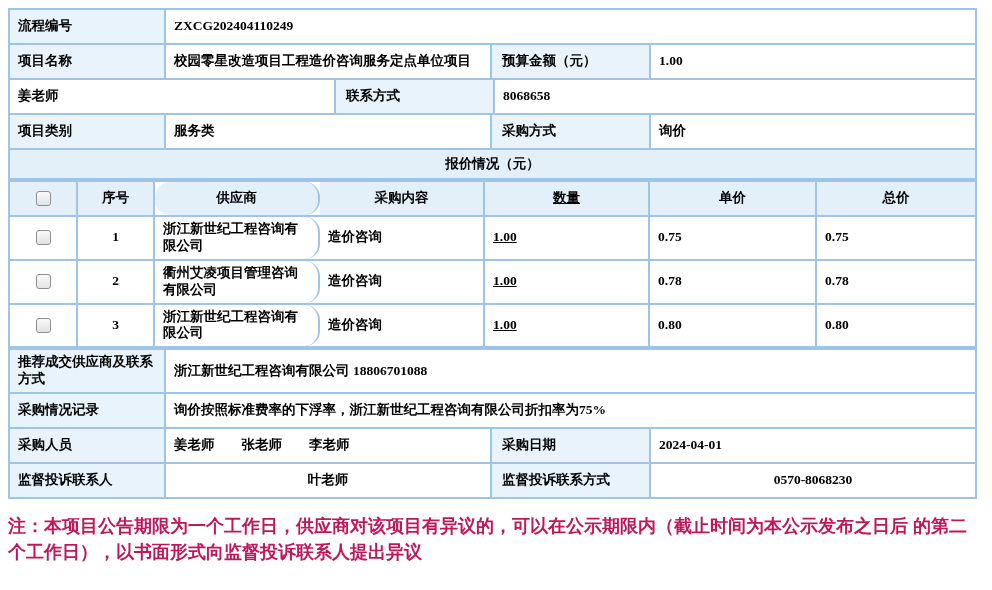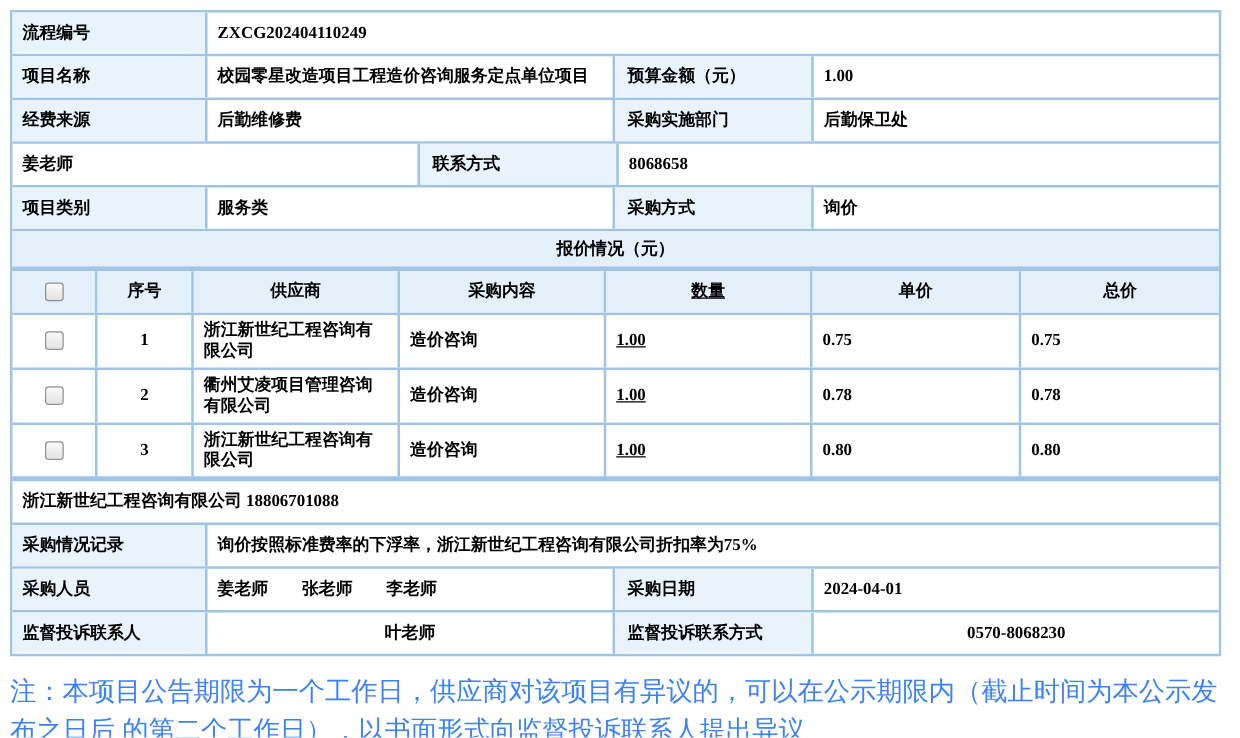--- a/index.html
+++ b/index.html
@@ -32,64 +32,58 @@
   .lbl{background:var(--lblbg);}
   .hdr{background:var(--hdrbg);justify-content:center;text-align:center;}
   .center{justify-content:center;text-align:center;}
   
   .w-label{flex:0 0 156px;}
   .w-val1{flex:0 0 326px;}
   .w-label2{flex:0 0 159px;padding-left:10px;}
   .grow{flex:1 1 auto;min-width:0;}
   .w-chk{flex:0 0 68px;}
   .w-no{flex:0 0 77px;}
-  .w-sup{flex:0 0 165px;}
+  .w-sup{flex:0 0 165px;border-radius:15px;}
   .w-con{flex:0 0 165px;}
   .w-qty{flex:0 0 165px;text-decoration:underline;}
   .w-unit{flex:0 0 167px;}
   .title-row .c{min-height:28px;}
   .checkbox{
     width:15px;height:15px;
     border:1px solid #8f8f8f;
     border-radius:3px;
     background:linear-gradient(#fafafa,#e3e3e3);
     display:inline-block;
   }
   .note{
     margin:14px 8px 0 8px;
     font-family:"Liberation Sans","DejaVu Sans",sans-serif;
-    font-weight:normal;
-    font-size:21px;
+    font-weight:bold;
+    font-size:18px;
     line-height:1.45;
-    color:#3b82f6;
+    color:#be185d;
   }
 </style>
 </head>
 <body>
 
 <div class="doc-table">
 
   <div class="r">
     <div class="c lbl w-label">流程编号</div>
     <div class="c grow">ZXCG202404110249</div>
   </div>
 
   <div class="r">
     <div class="c lbl w-label">项目名称</div>
     <div class="c w-val1">校园零星改造项目工程造价咨询服务定点单位项目</div>
     <div class="c lbl w-label2">预算金额（元）</div>
     <div class="c grow">1.00</div>
   </div>
 
-  <div class="r">
-    <div class="c lbl w-label">经费来源</div>
-    <div class="c w-val1">后勤维修费</div>
-    <div class="c lbl w-label2">采购实施部门</div>
-    <div class="c grow">后勤保卫处</div>
-  </div>
 
   <div class="r">
     <div class="c w-val1">姜老师</div>
     <div class="c lbl w-label2">联系方式</div>
     <div class="c grow">8068658</div>
   </div>
 
   <div class="r">
     <div class="c lbl w-label">项目类别</div>
     <div class="c w-val1">服务类</div>
@@ -143,20 +137,21 @@
     </div>
     <div class="c center w-no">3</div>
     <div class="c w-sup">浙江新世纪工程咨询有限公司</div>
     <div class="c w-con">造价咨询</div>
     <div class="c w-qty">1.00</div>
     <div class="c w-unit">0.80</div>
     <div class="c grow">0.80</div>
   </div>
 
   <div class="r">
+    <div class="c lbl w-label">推荐成交供应商及联系方式</div>
     <div class="c grow">浙江新世纪工程咨询有限公司 18806701088</div>
   </div>
 
   <div class="r">
     <div class="c lbl w-label">采购情况记录</div>
     <div class="c grow">询价按照标准费率的下浮率，浙江新世纪工程咨询有限公司折扣率为75%</div>
   </div>
 
   <div class="r">
     <div class="c lbl w-label">采购人员</div>

